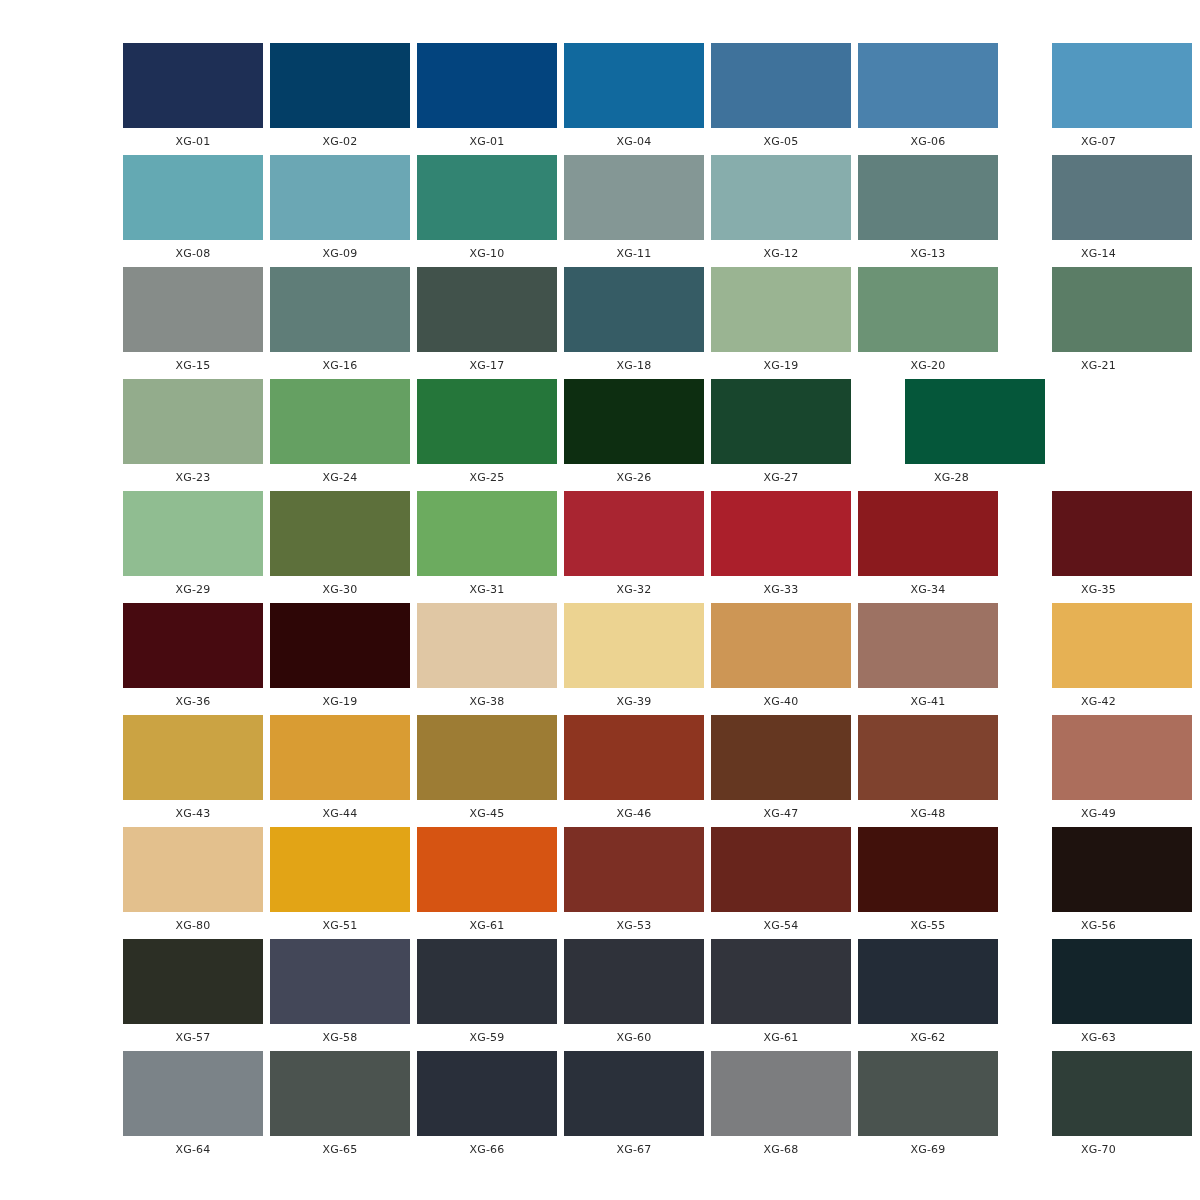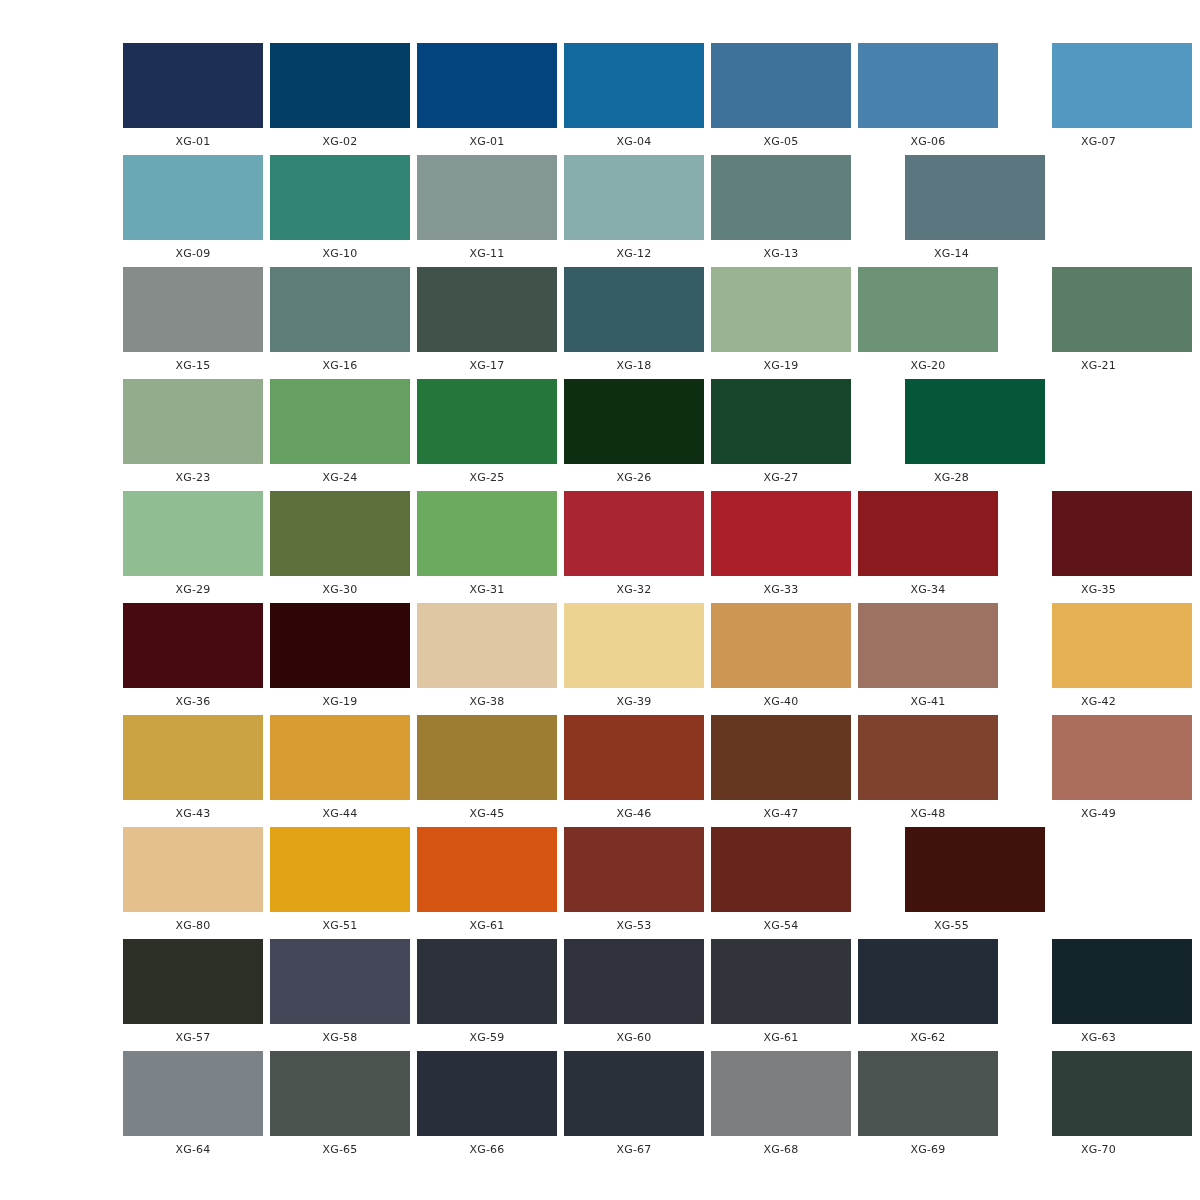--- a/index.html
+++ b/index.html
@@ -82,20 +82,24 @@
         <div class="swatch-chip" style="background-color: rgb(74, 129, 172);"></div>
         <div class="swatch-label">XG-06</div>
       </div>
       <div class="swatch-cell">
         <div class="swatch-chip" style="background-color: rgb(82, 152, 192);"></div>
         <div class="swatch-label">XG-07</div>
       </div>
     </div>
     <div class="swatch-row">
       <div class="swatch-cell">
+        <div class="swatch-chip" style="background-color: rgb(100, 169, 179);"></div>
+        <div class="swatch-label">XG-08</div>
+      </div>
+      <div class="swatch-cell">
         <div class="swatch-chip" style="background-color: rgb(107, 167, 180);"></div>
         <div class="swatch-label">XG-09</div>
       </div>
       <div class="swatch-cell">
         <div class="swatch-chip" style="background-color: rgb(50, 132, 114);"></div>
         <div class="swatch-label">XG-10</div>
       </div>
       <div class="swatch-cell">
         <div class="swatch-chip" style="background-color: rgb(132, 151, 149);"></div>
         <div class="swatch-label">XG-11</div>
@@ -277,20 +281,24 @@
         <div class="swatch-label">XG-53</div>
       </div>
       <div class="swatch-cell">
         <div class="swatch-chip" style="background-color: rgb(104, 37, 28);"></div>
         <div class="swatch-label">XG-54</div>
       </div>
       <div class="swatch-cell">
         <div class="swatch-chip" style="background-color: rgb(65, 17, 11);"></div>
         <div class="swatch-label">XG-55</div>
       </div>
+      <div class="swatch-cell">
+        <div class="swatch-chip" style="background-color: rgb(30, 18, 14);"></div>
+        <div class="swatch-label">XG-56</div>
+      </div>
     </div>
     <div class="swatch-row">
       <div class="swatch-cell">
         <div class="swatch-chip" style="background-color: rgb(44, 47, 37);"></div>
         <div class="swatch-label">XG-57</div>
       </div>
       <div class="swatch-cell">
         <div class="swatch-chip" style="background-color: rgb(67, 71, 88);"></div>
         <div class="swatch-label">XG-58</div>
       </div>

